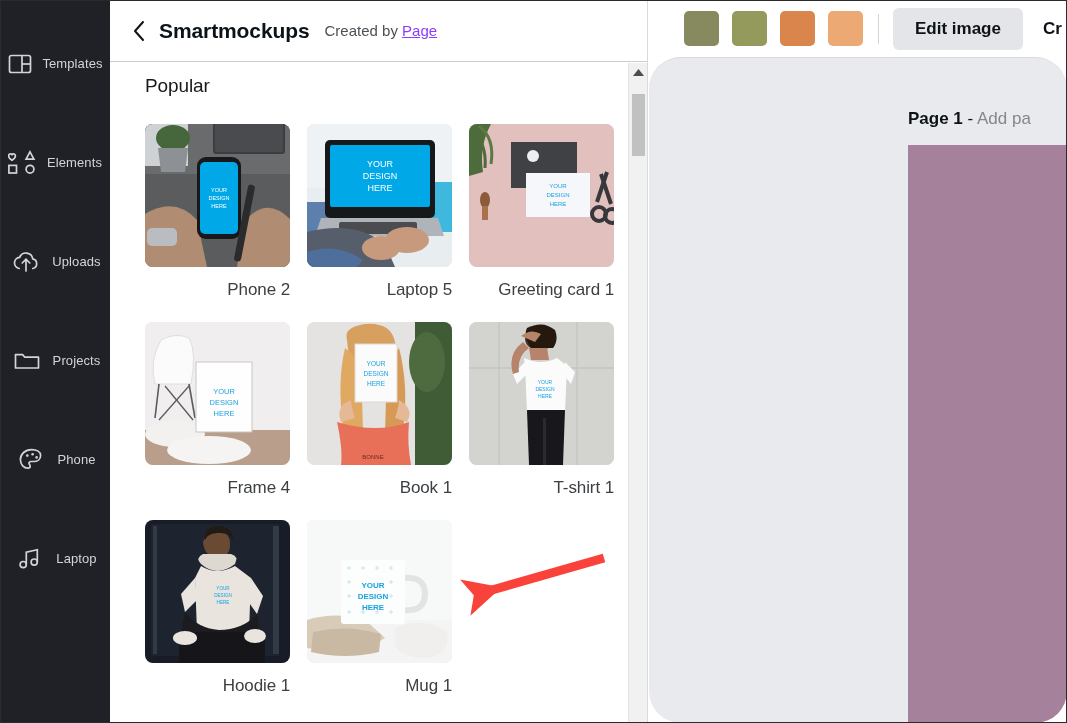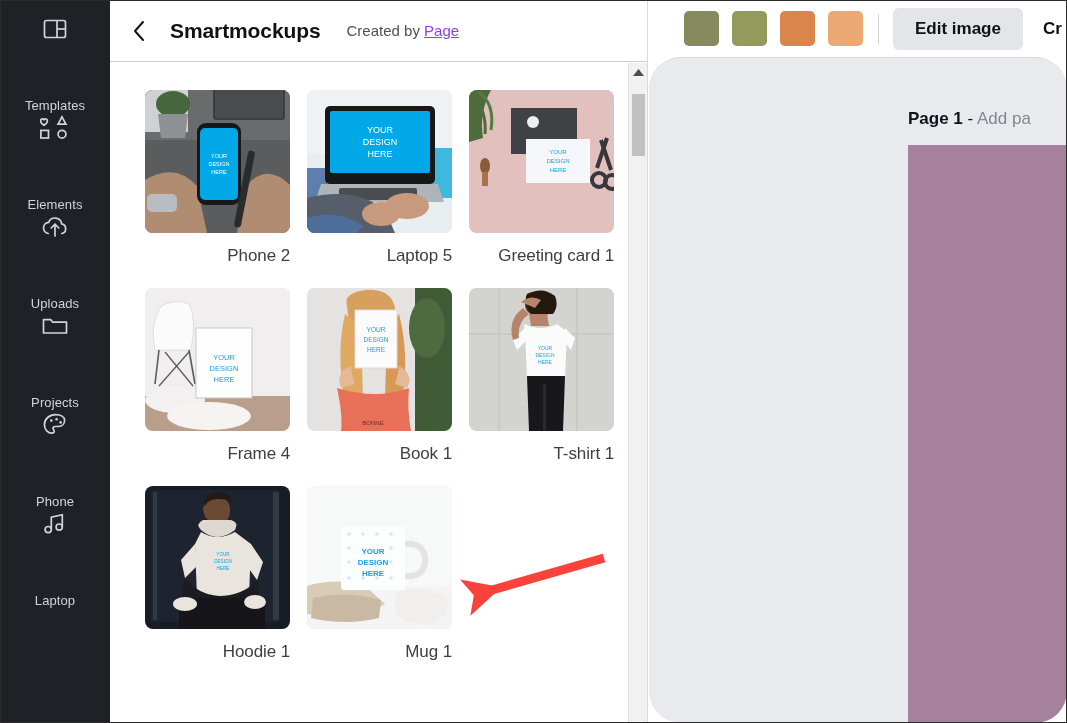--- a/index.html
+++ b/index.html
@@ -13,37 +13,37 @@
 
   
   .rail {
     position: absolute; left: 0; top: 0; width: 110px; height: 723px;
     background: #1f2126;
     display: flex; flex-direction: column; align-items: center;
     padding-top: 14px;
   }
   .rail-item {
     width: 92px; height: 99px;
-    display: flex; flex-direction: column; align-items: center; justify-content: space-between;
+    display: flex; flex-direction: row; align-items: center; justify-content: center;
     gap: 9px; cursor: pointer;
   }
   .rail-icon { width: 34px; height: 30px; display: flex; align-items: center; justify-content: center; }
   .rail-icon svg { display: block; }
   .rail-label {
     font-size: 13px; color: #d3d4d7; letter-spacing: .1px; font-weight: 400;
   }
 
   
   .panel {
     position: absolute; left: 110px; top: 0; width: 538px; height: 723px;
     background: #ffffff; border-right: 1px solid #d8dadd;
   }
   .panel-header {
     height: 62px; border-bottom: 1px solid #c9ccd0;
-    display: flex; align-items: center; padding-left: 22px; gap: 20px;
+    display: flex; align-items: center; padding-left: 22px; gap: 9px;
     background: #fff;
   }
   .back-chevron { width: 18px; height: 22px; cursor: pointer; display: flex; align-items: center; }
   .panel-title { font-size: 21px; font-weight: 700; color: #0d1216; letter-spacing: -.1px; }
   .created-by { font-size: 15px; color: #4c5156; margin-left: 6px; }
   .created-by a { color: #8b3dff; text-decoration: underline; cursor: pointer; }
 
   .panel-body {
     position: absolute; top: 63px; left: 0; right: 0; bottom: 0;
     background: #fff; overflow: hidden;
@@ -214,20 +214,21 @@
         </svg>
       </span>
       <span class="panel-title">Smartmockups</span>
       <span class="created-by">
         <span>Created by</span>
         <a>Page</a>
       </span>
     </div>
 
     <div class="panel-body">
+      <div class="section-title">Popular</div>
 
       <div class="grid">
 
         <div class="card">
           <div class="thumb">
             <svg viewBox="0 0 145 143">
               <rect width="145" height="143" fill="#5b5c5e"></rect>
               <rect x="0" y="0" width="145" height="50" fill="#6a6b6d"></rect>
               <rect x="-5" y="0" width="48" height="42" fill="#cfd2d4"></rect>
               <ellipse cx="28" cy="14" rx="17" ry="13" fill="#46663c"></ellipse>

